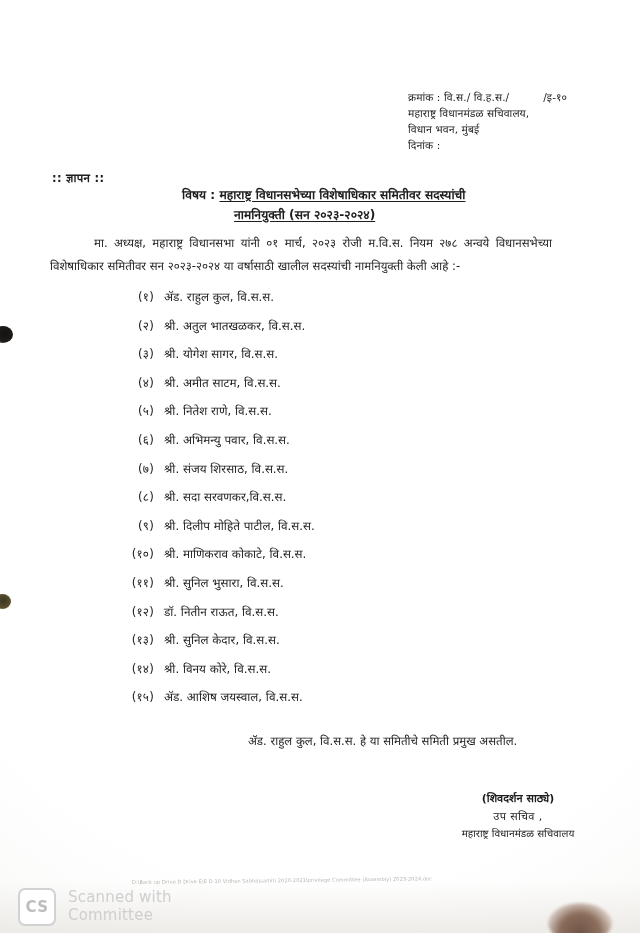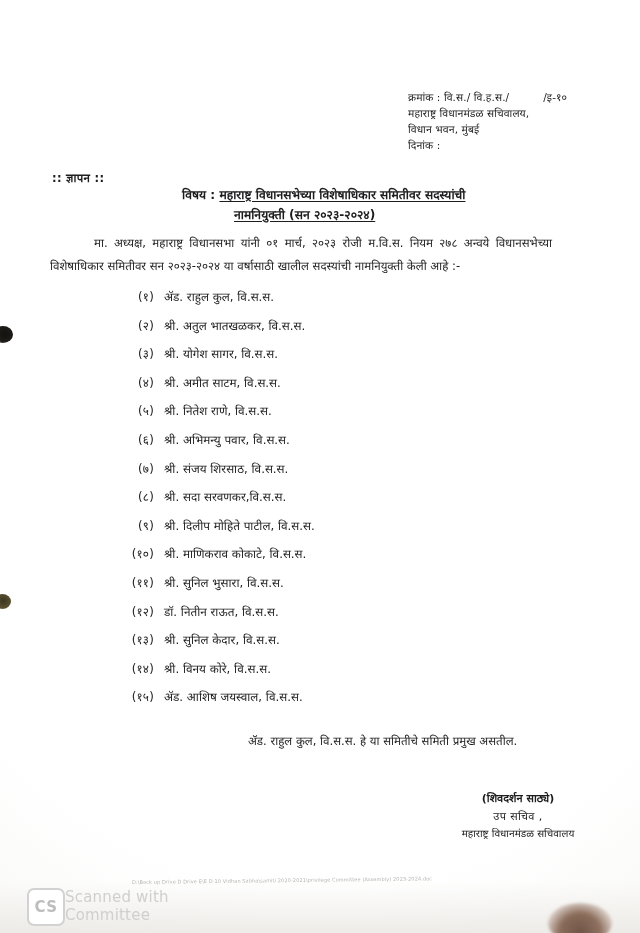--- a/index.html
+++ b/index.html
@@ -153,23 +153,22 @@
     transform-origin: left center;
   }
 
   
   #camscanner {
     position: absolute;
     left: 18px;
     top: 888px;
     display: flex;
     align-items: center;
-    gap: 0;
+    gap: 12px;
     z-index: 6;
-    margin-left: 9px;
   }
   #cs-logo {
     width: 34px;
     height: 34px;
     border: 2.4px solid #d2d2d2;
     border-radius: 7px;
     display: flex;
     align-items: center;
     justify-content: center;
     font-size: 15px;

